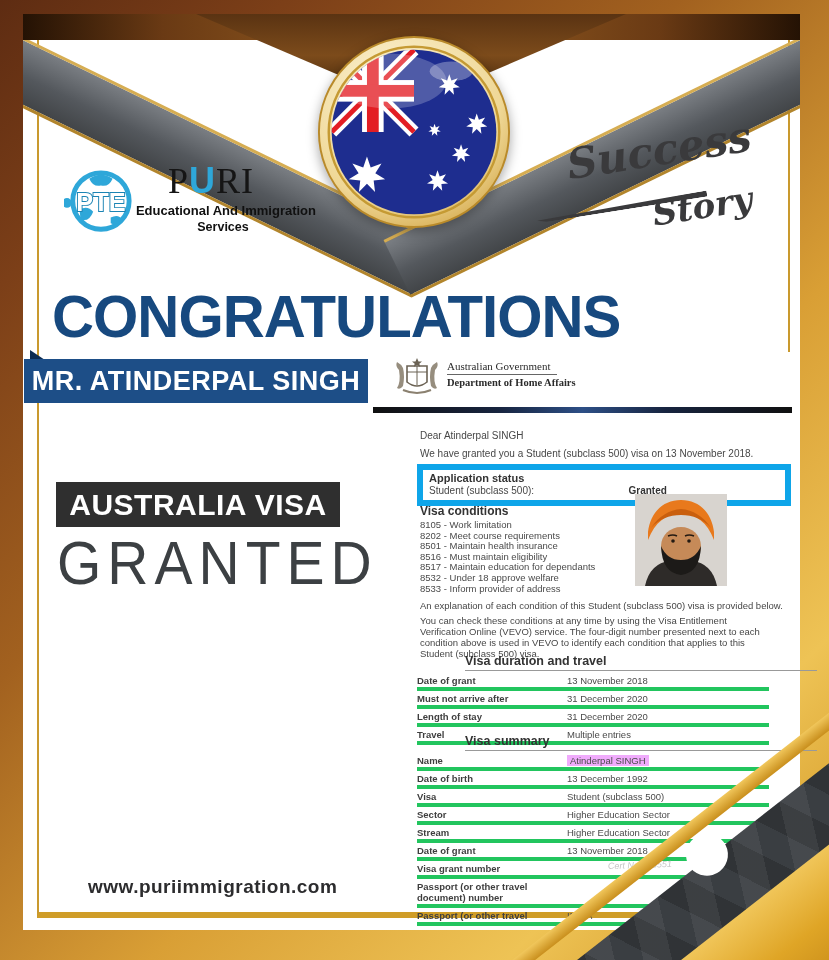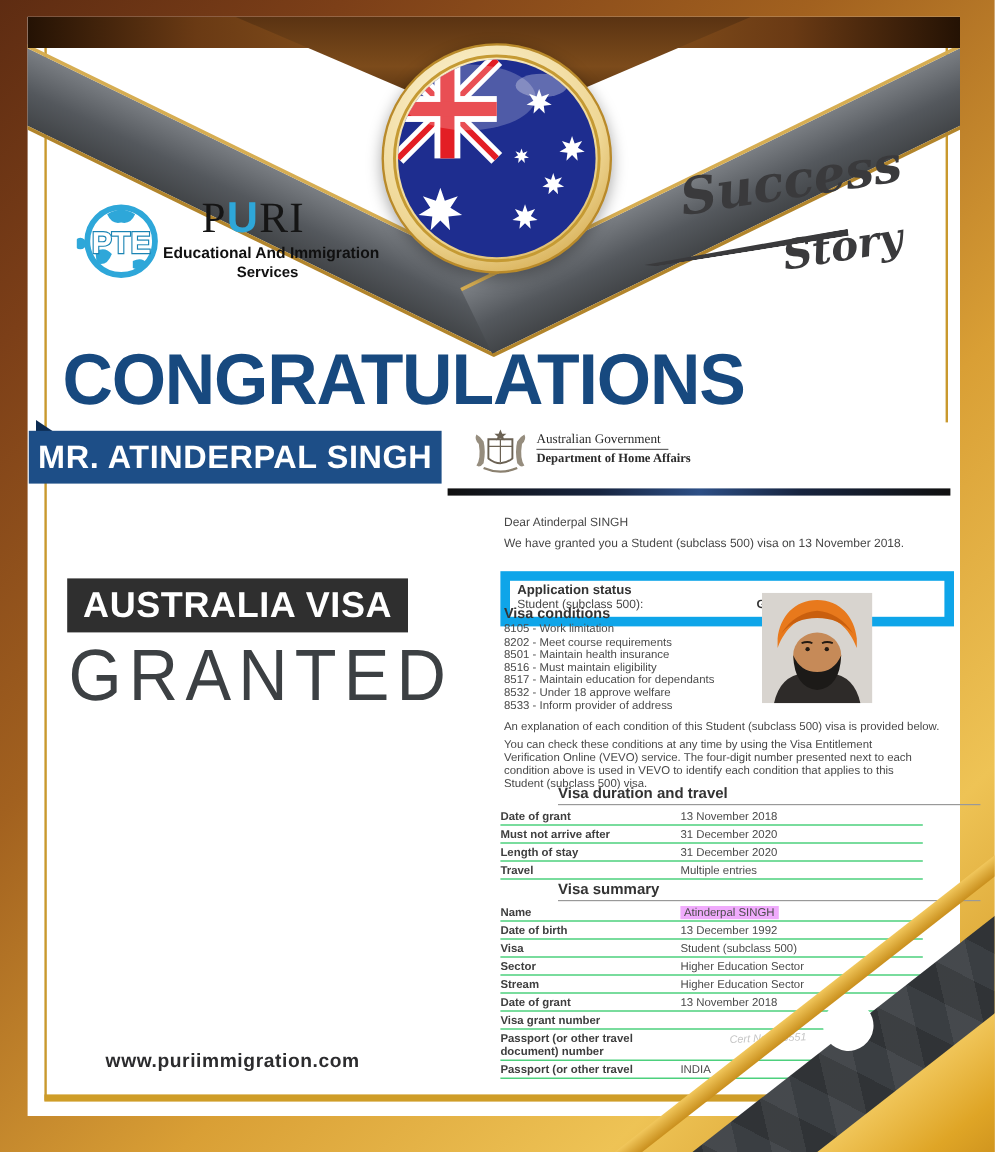--- a/index.html
+++ b/index.html
@@ -44,50 +44,50 @@
   .headline{position:absolute;left:52px;top:282px;z-index:5;font-weight:bold;font-size:60px;
     color:#17497f;letter-spacing:-1px;transform:scaleX(.97);transform-origin:left;white-space:nowrap;}
   .name-plate{position:absolute;left:24px;top:359px;width:344px;height:44px;background:#1d4e87;z-index:5;
     color:#ffffff;font-weight:bold;font-size:27px;text-align:center;line-height:45px;letter-spacing:.5px;white-space:nowrap;}
   .plate-fold{position:absolute;left:30px;top:350px;width:15px;height:10px;background:#0d2c52;z-index:4;
     clip-path:polygon(0 0,100% 100%,0 100%);}
   .visa-plate{position:absolute;left:56px;top:482px;width:284px;height:45px;background:#2f2f2f;z-index:5;
     color:#ffffff;font-weight:bold;font-size:30px;text-align:center;line-height:46px;letter-spacing:.5px;white-space:nowrap;}
   .granted{position:absolute;left:57px;top:528px;z-index:5;font-size:57px;font-weight:400;
     color:#3c4043;letter-spacing:6px;transform:scaleY(1.06);transform-origin:top left;white-space:nowrap;}
-  .website{position:absolute;left:88px;top:876px;z-index:5;font-weight:bold;font-size:16px;
+  .website{position:absolute;left:88px;top:876px;z-index:5;font-weight:bold;font-size:19px;
     color:#2c2c2e;letter-spacing:.5px;}
   
   .doc{position:absolute;left:373px;top:352px;width:419px;height:556px;background:#ffffff;z-index:4;
     color:#474747;font-size:10px;}
   .coa{position:absolute;left:20px;top:4px;width:48px;height:42px;}
   .gov{position:absolute;left:74px;top:8px;font-family:"Liberation Serif",serif;color:#2b2b2b;}
   .gov1{font-weight:normal;font-size:11px;}
   .gov-rule{width:110px;height:1px;background:#666;margin:2px 0;}
   .gov2{font-weight:bold;font-size:10.5px;}
   .navy-bar{position:absolute;left:0;right:0;top:55px;height:6px;
     background:linear-gradient(90deg,#101010 0%,#17243f 30%,#2d4f86 50%,#17243f 70%,#101010 100%);}
   .salutation{position:absolute;left:47px;top:78px;}
   .intro{position:absolute;left:47px;top:96px;}
-  .status-box{position:absolute;left:44px;top:124px;width:350px;border:8px solid #0ea5e9;padding:2px 6px 4px;}
+  .status-box{position:absolute;left:44px;top:112px;width:350px;border:6px solid #0ea5e9;padding:2px 6px 4px;}
   .status-title{font-weight:bold;font-size:11px;color:#333;}
   .status-row{position:relative;margin-top:1px;}
   .status-value{position:absolute;left:57%;top:0;font-weight:bold;color:#333;}
   .cond-title{position:absolute;left:47px;top:152px;font-weight:bold;font-size:12px;color:#333;}
   .cond-list{position:absolute;left:47px;top:168px;font-size:9.5px;line-height:10.6px;color:#4a4a4a;
     list-style:none;margin:0;padding:0;}
   .photo{position:absolute;left:262px;top:142px;width:92px;height:92px;}
   .explain{position:absolute;left:47px;top:248px;font-size:9.5px;}
   .vevo{position:absolute;left:47px;top:263px;width:340px;font-size:9.5px;line-height:11px;}
   .sec-title{position:absolute;left:44px;font-weight:bold;font-size:12.5px;color:#333;
     width:352px;border-bottom:1px solid #999;padding-bottom:2px;margin-left:48px;}
   .dur-title{top:302px;} .sum-title{top:382px;}
   .vtable{position:absolute;left:44px;width:352px;}
   .dur-table{top:321px;} .sum-table{top:401px;}
-  .vrow{border-bottom:1px solid #22c55e;padding:1.5px 0;min-height:11px;}
+  .vrow{border-bottom:4px solid #22c55e;padding:1.5px 0;min-height:11px;}
   .vrow .lbl{display:inline-block;width:150px;font-weight:bold;color:#3e3e3e;font-size:9.5px;vertical-align:top;}
   .vrow .val{display:inline-block;font-size:9.5px;color:#4a4a4a;vertical-align:top;}
   .hl{background:#f0abfc;padding:0 3px;}
   .cert{position:absolute;left:235px;top:508px;font-style:italic;font-size:9px;color:#c6c6c6;transform:rotate(-2deg);}
   
   .corner{position:absolute;right:0;bottom:0;width:360px;height:330px;overflow:hidden;z-index:8;pointer-events:none;}
   .band{position:absolute;transform:rotate(-38deg);}
   .band-gold-main{left:-30px;top:244px;width:700px;height:170px;
     background:linear-gradient(180deg,#f6d06a,#dfa526 45%,#b87a10);}
   .band-dark{left:-85px;top:216px;width:700px;height:64px;background:#3a3e42;

